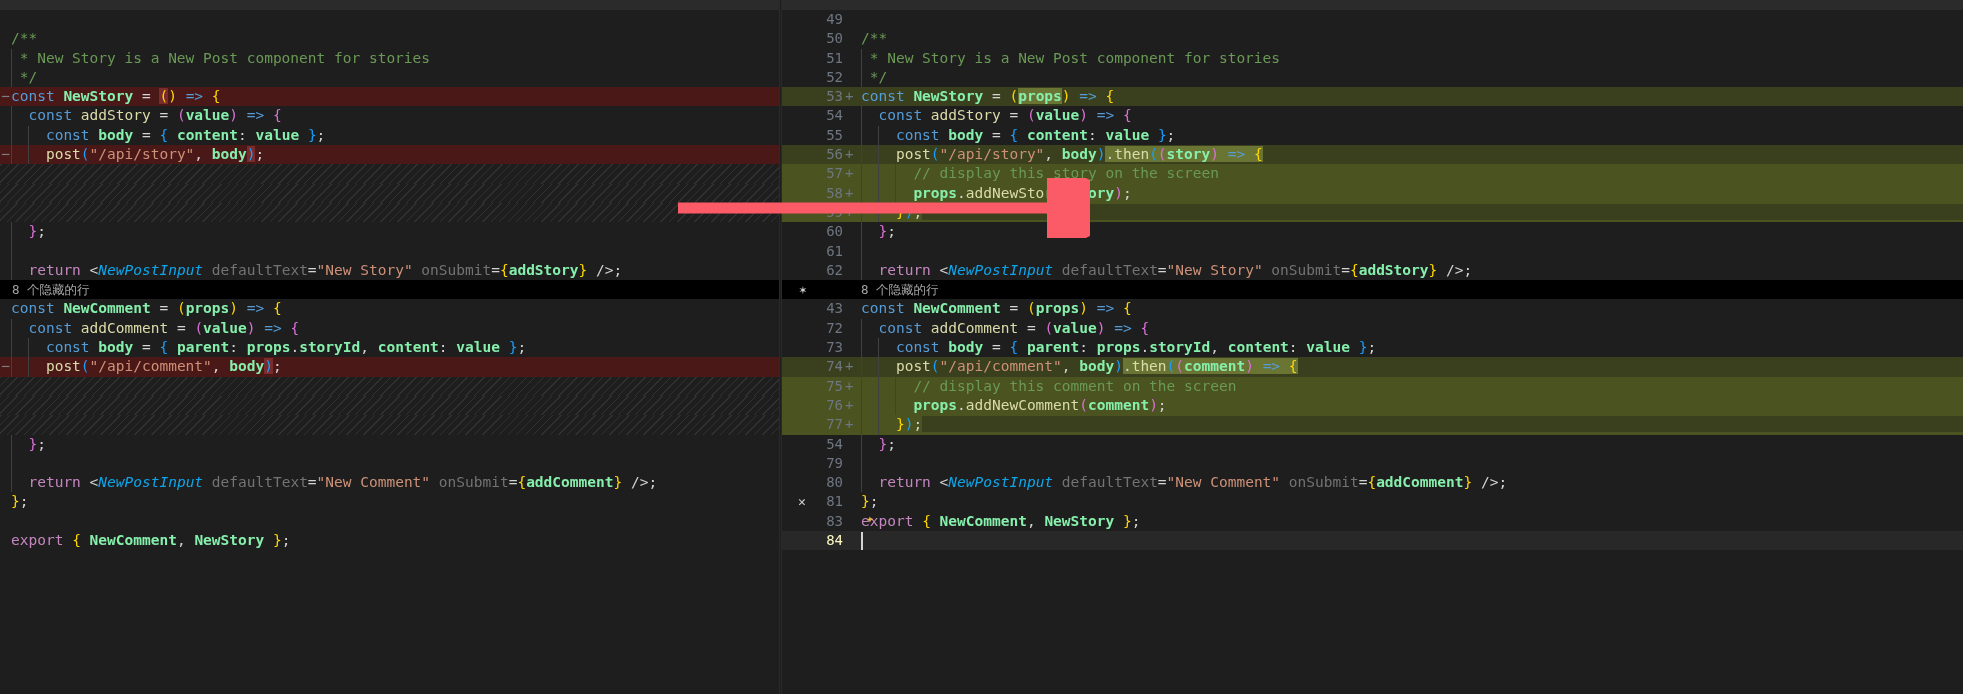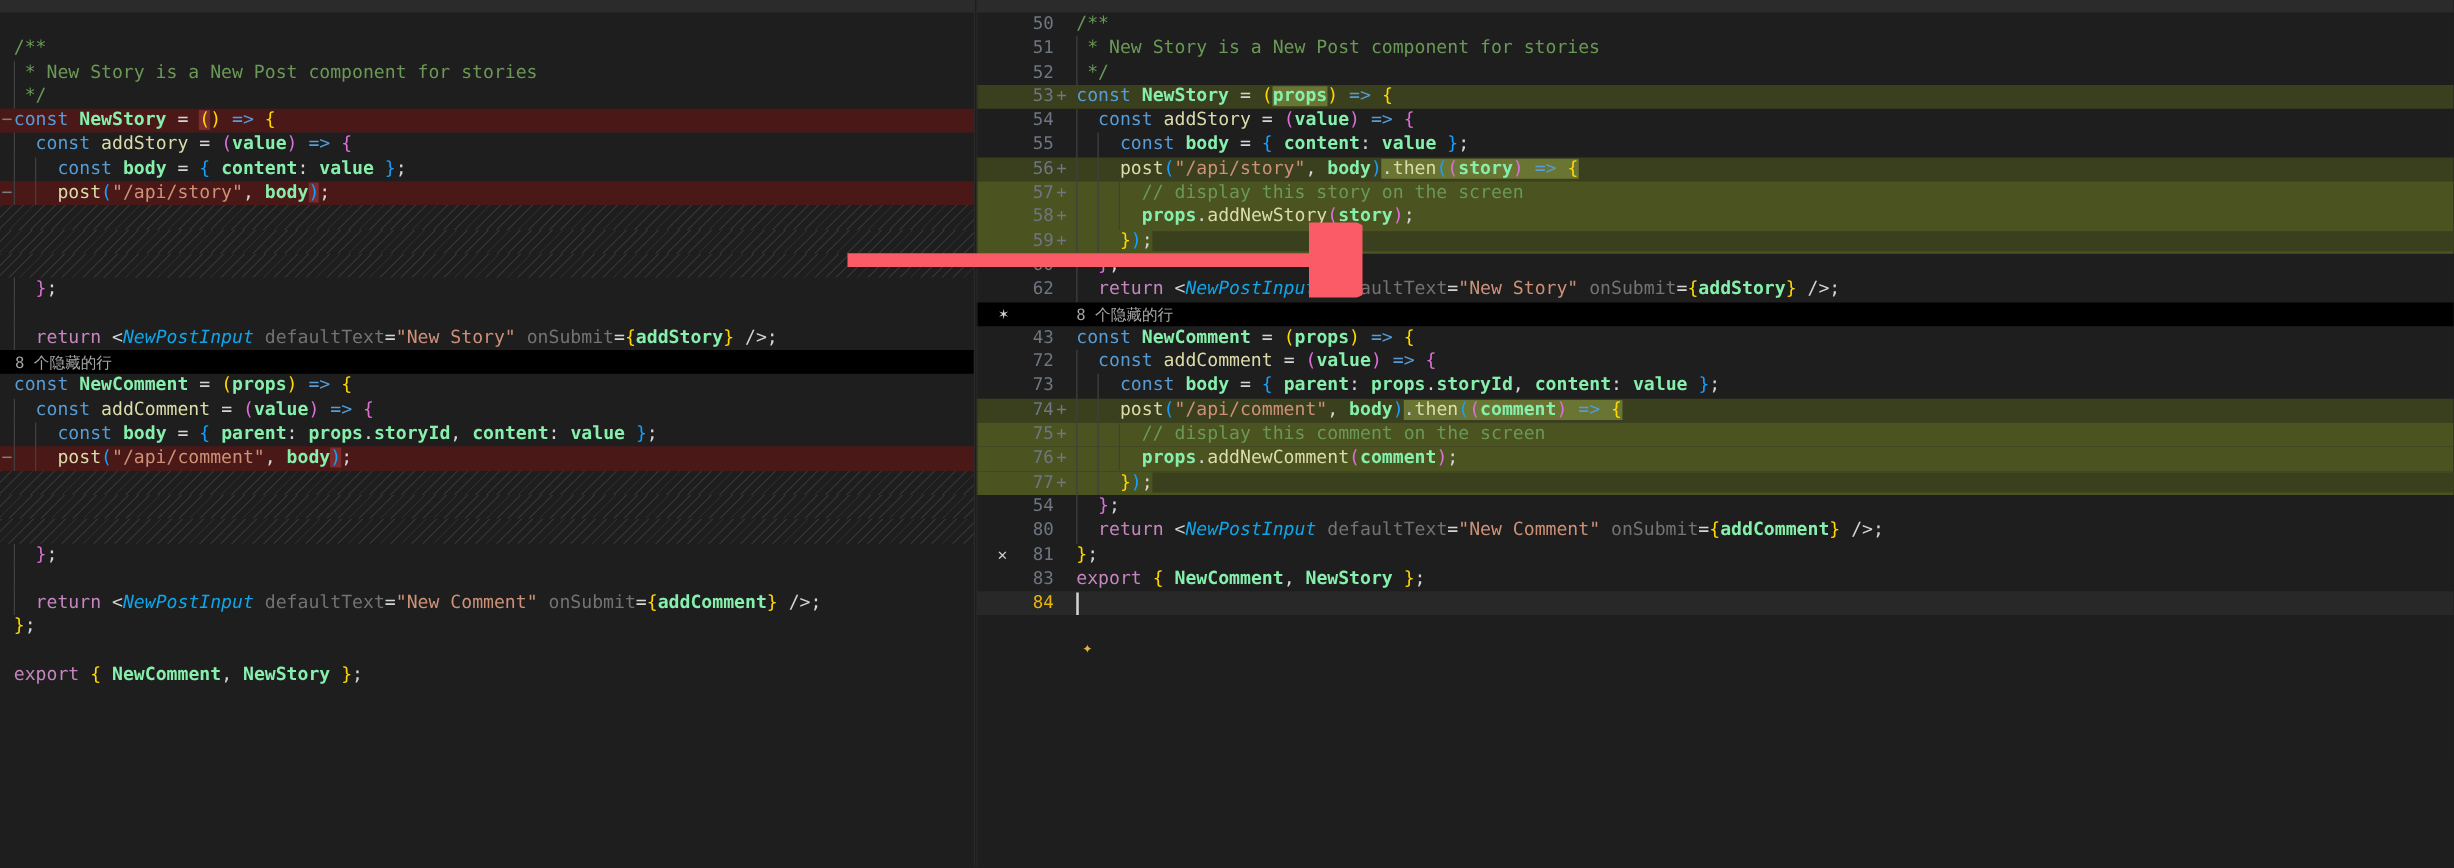--- a/index.html
+++ b/index.html
@@ -202,20 +202,24 @@
     <div class="vline" style="right:0;"></div>
   </div>
 
   <div class="pane-sash"></div>
 
   <div class="pane pane-right">
     <div class="top-strip"></div>
 
     <div class="lines">
 
+      <div class="row r-plain">
+        <div class="lnum">49</div>
+        <div class="code"></div>
+      </div>
 
       <div class="row r-plain">
         <div class="lnum">50</div>
         <div class="code"><span class="cmt">/**</span></div>
       </div>
 
       <div class="row r-plain">
         <div class="lnum">51</div>
         <div class="code"><span class="guide" style="left:0px"></span><span class="cmt"> * New Story is a New Post component for stories</span></div>
       </div>
@@ -263,20 +267,24 @@
         <div class="lnum">59</div>
         <div class="sign">+</div>
         <div class="code"><span class="guide" style="left:0px"></span><span class="guide" style="left:17px"></span>    <span class="p1">}</span><span class="p3">)</span><span class="op">;</span><span style="background:#3a3f1d;">                                                                                                                                     </span></div>
       </div>
 
       <div class="row r-plain">
         <div class="lnum">60</div>
         <div class="code"><span class="guide" style="left:0px"></span>  <span class="p2">}</span><span class="op">;</span></div>
       </div>
 
+      <div class="row r-plain">
+        <div class="lnum">61</div>
+        <div class="code"><span class="guide" style="left:0px"></span></div>
+      </div>
 
       <div class="row r-plain">
         <div class="lnum">62</div>
         <div class="code"><span class="guide" style="left:0px"></span>  <span class="k">return</span> <span class="op">&lt;</span><span class="tag">NewPostInput</span> <span class="attr">defaultText</span><span class="op">=</span><span class="str">"New Story"</span> <span class="attr">onSubmit</span><span class="op">=</span><span class="p1">{</span><span class="var">addStory</span><span class="p1">}</span> <span class="op">/&gt;;</span></div>
       </div>
 
       <div class="row fold-band">
         <span class="unfold-ico">✶</span>
         <span class="fold-label">8 个隐藏的行</span>
       </div>
@@ -318,40 +326,44 @@
         <div class="lnum">77</div>
         <div class="sign">+</div>
         <div class="code"><span class="guide" style="left:0px"></span><span class="guide" style="left:17px"></span>    <span class="p1">}</span><span class="p3">)</span><span class="op">;</span><span style="background:#3a3f1d;">                                                                                                                                     </span></div>
       </div>
 
       <div class="row r-plain">
         <div class="lnum">54</div>
         <div class="code"><span class="guide" style="left:0px"></span>  <span class="p2">}</span><span class="op">;</span></div>
       </div>
 
+      <div class="row r-plain">
+        <div class="lnum">79</div>
+        <div class="code"><span class="guide" style="left:0px"></span></div>
+      </div>
 
       <div class="row r-plain">
         <div class="lnum">80</div>
         <div class="code"><span class="guide" style="left:0px"></span>  <span class="k">return</span> <span class="op">&lt;</span><span class="tag">NewPostInput</span> <span class="attr">defaultText</span><span class="op">=</span><span class="str">"New Comment"</span> <span class="attr">onSubmit</span><span class="op">=</span><span class="p1">{</span><span class="var">addComment</span><span class="p1">}</span> <span class="op">/&gt;;</span></div>
       </div>
 
       <div class="row r-plain">
         <div class="x-ico">✕</div>
         <div class="lnum">81</div>
         <div class="code"><span class="p1">}</span><span class="op">;</span></div>
       </div>
 
 
       <div class="row r-plain">
         <div class="lnum">83</div>
         <div class="code"><span class="k">export</span> <span class="p1">{</span> <span class="var">NewComment</span><span class="op">,</span> <span class="var">NewStory</span> <span class="p1">}</span><span class="op">;</span></div>
       </div>
 
       <div class="row r-current">
-        <div class="lnum" style="color:#eab308;text-align:right;">84</div>
+        <div class="lnum" style="color:#fef9c3;text-align:right;">84</div>
         <div class="code"><span class="caret" style="left:0px;"></span></div>
       </div>
 
     </div>
 
     <div class="vline" style="left:0;"></div>
   </div>
 
   <svg class="arrow-ann" width="420" height="60" style="left:670px;top:178px;" viewBox="0 0 420 60">
     <defs>

